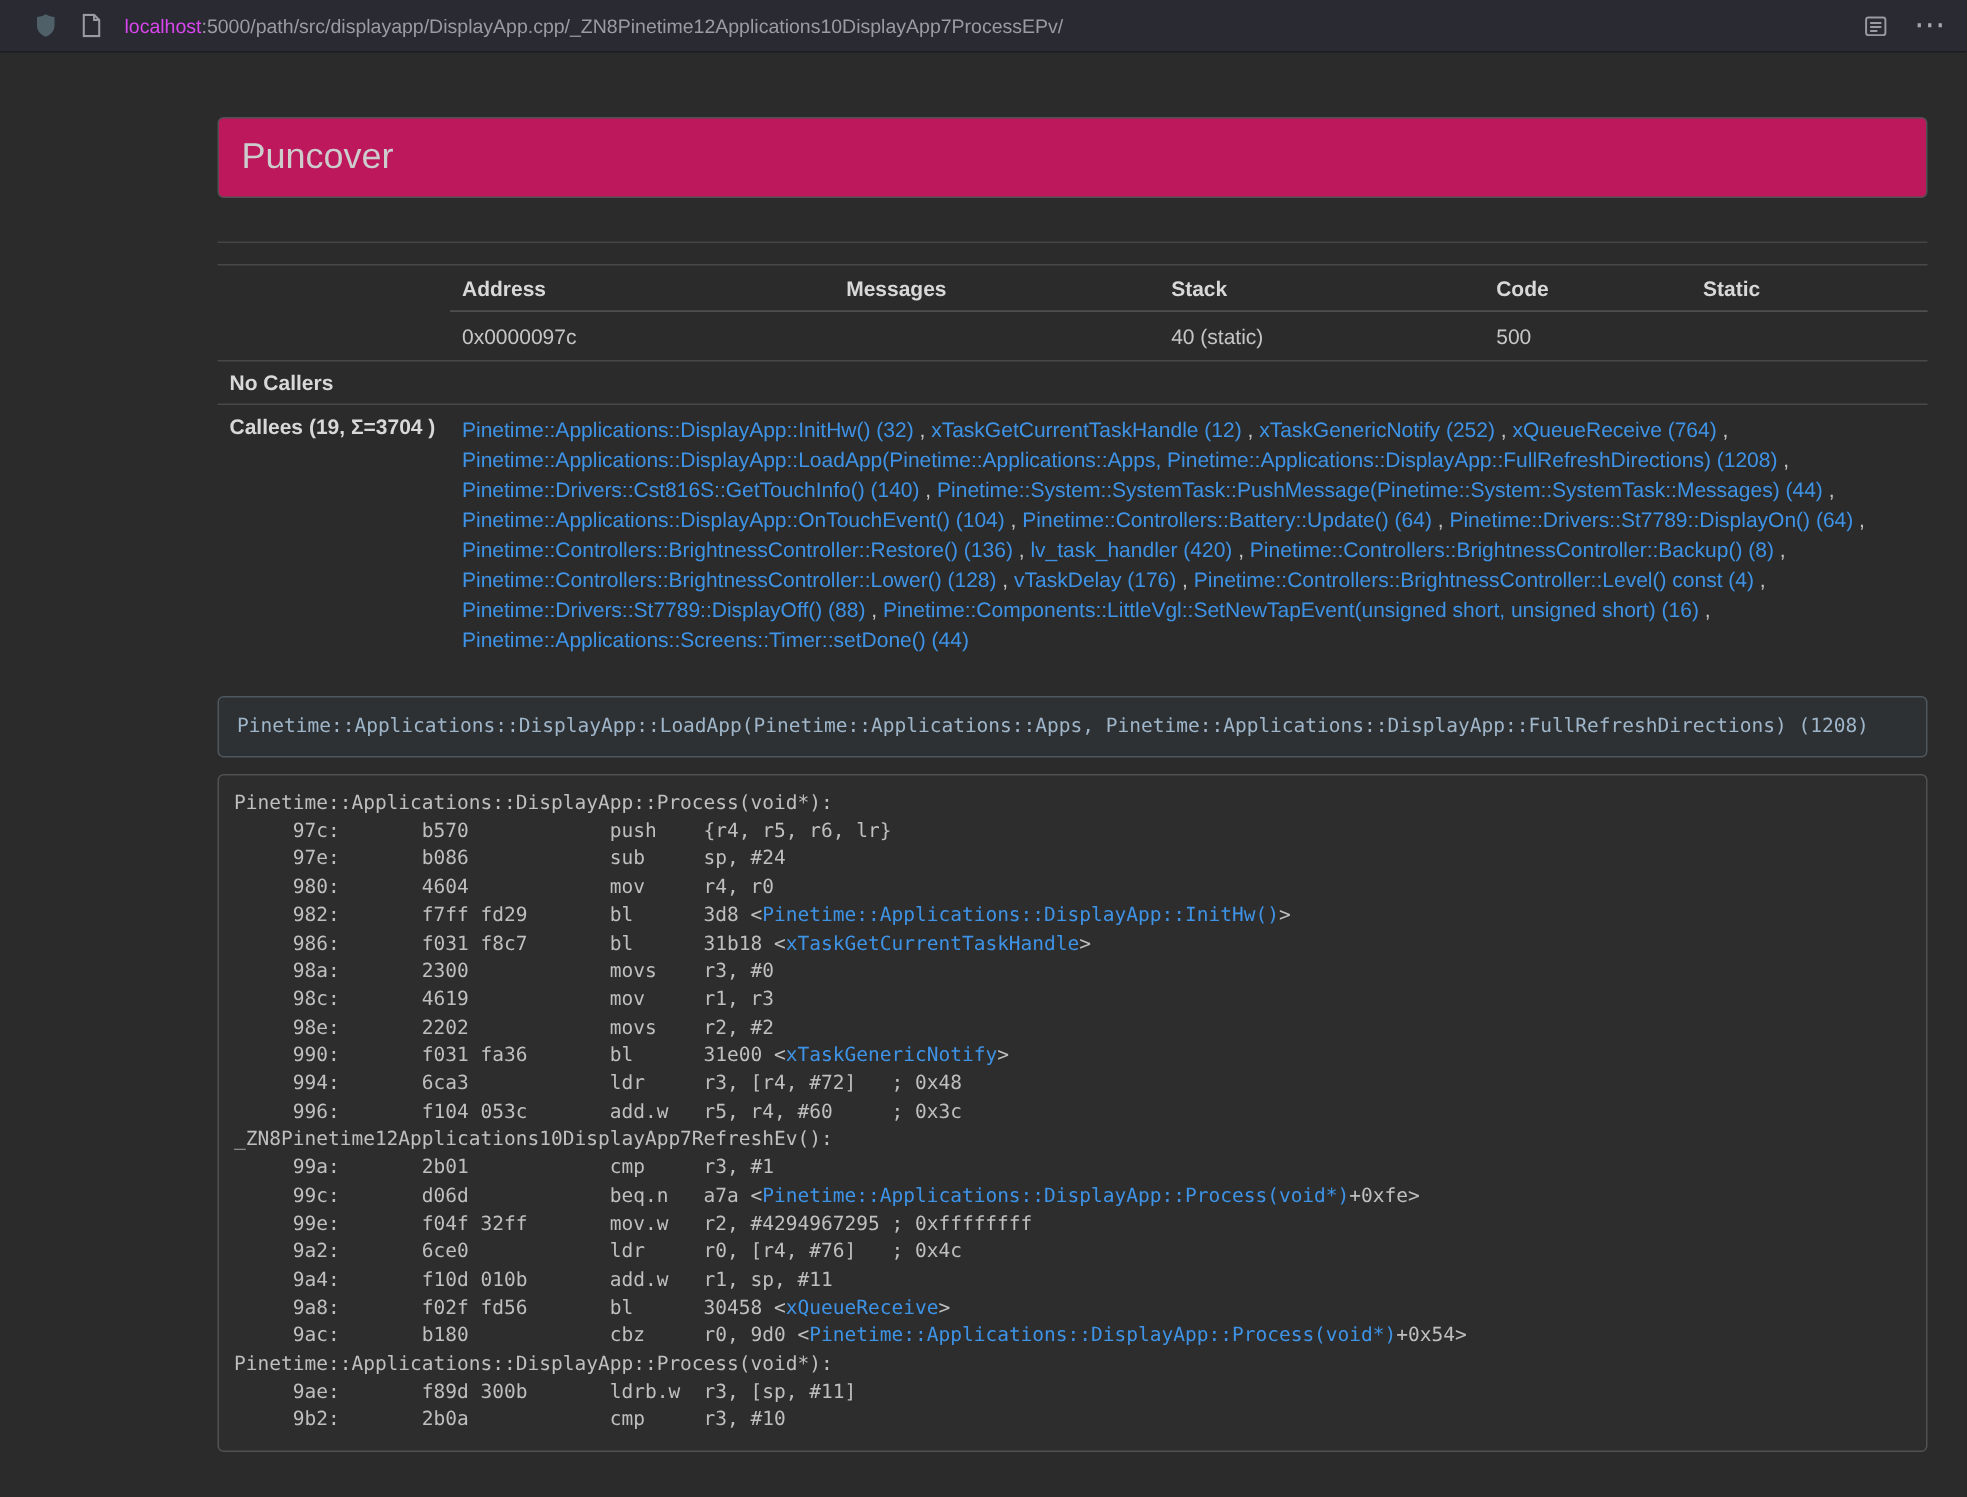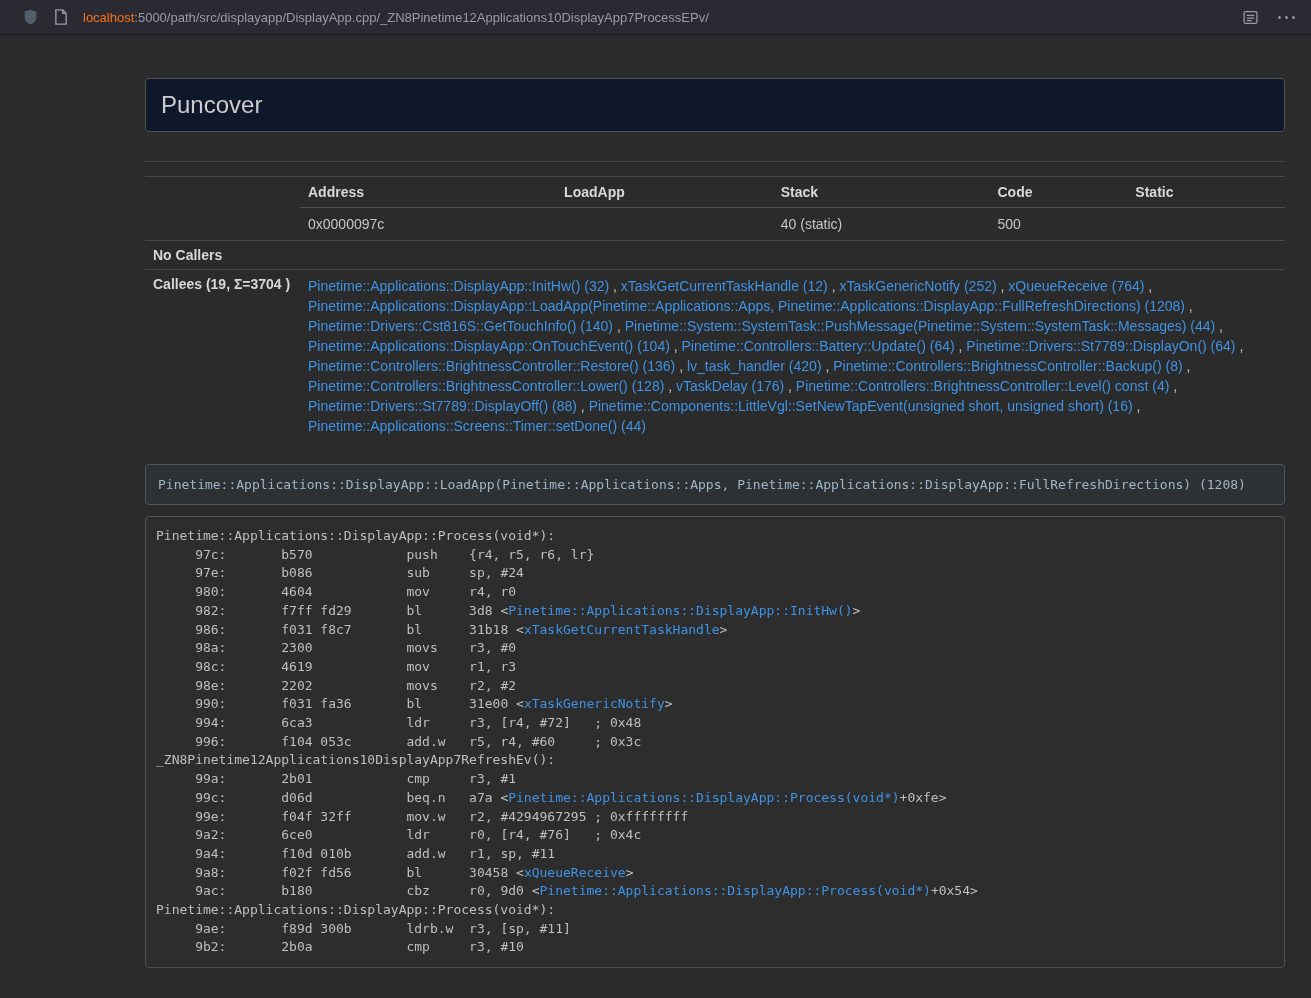--- a/index.html
+++ b/index.html
@@ -8,30 +8,30 @@
     font-family: "Liberation Sans", sans-serif; color: #c6c6c6;
   }
 
   
   .topbar {
     height: 35px; background: #2a2a32; border-bottom: 1px solid #1b1b20;
     display: flex; align-items: center; padding: 0 14px 0 22px; box-sizing: border-box;
   }
   .tb-icon { display: inline-flex; align-items: center; margin-right: 15px; }
   .url { font-size: 13px; color: #9b9ba2; white-space: nowrap; flex: 1; overflow: hidden; }
-  .url .host { color: #f97316; }
+  .url .host { color: #d946ef; }
   .tb-right { display: flex; align-items: center; gap: 18px; }
   .tb-right .tb-icon { margin-right: 0; }
   .dots { font-size: 21px; color: #a6a6ad; line-height: 12px; cursor: pointer; }
 
   
   .content { margin-left: 145px; width: 1140px; box-sizing: border-box; }
 
   .page-title-panel {
-    margin-top: 43px; background: #0f172a; border: 1px solid #515151; border-radius: 4px;
+    margin-top: 43px; background: #be185d; border: 1px solid #515151; border-radius: 4px;
     padding: 12px 15px; font-size: 24px; color: #cccccc;
   }
 
   hr.rule { border: none; border-top: 1px solid #454545; margin: 29px 0 0 0; }
 
   .breadcrumb { margin-top: 16px; font-size: 15px; }
   .breadcrumb a.lnk { font-weight: bold; }
   .sep { color: #9a9a9a; padding: 0 4px; }
   .line-no { color: #9a9a9a; }
 
@@ -107,21 +107,21 @@
 
   <table class="outer">
     <tbody>
       <tr>
         <td class="label"></td>
         <td class="value no-pad">
           <table class="inner">
             <thead>
               <tr>
                 <th class="col-address">Address</th>
-                <th class="col-remarks">LoadApp</th>
+                <th class="col-remarks">Messages</th>
                 <th class="col-stack">Stack</th>
                 <th class="col-code">Code</th>
                 <th>Static</th>
               </tr>
             </thead>
             <tbody>
               <tr>
                 <td>0x0000097c</td>
                 <td></td>
                 <td>40 (static)</td>

